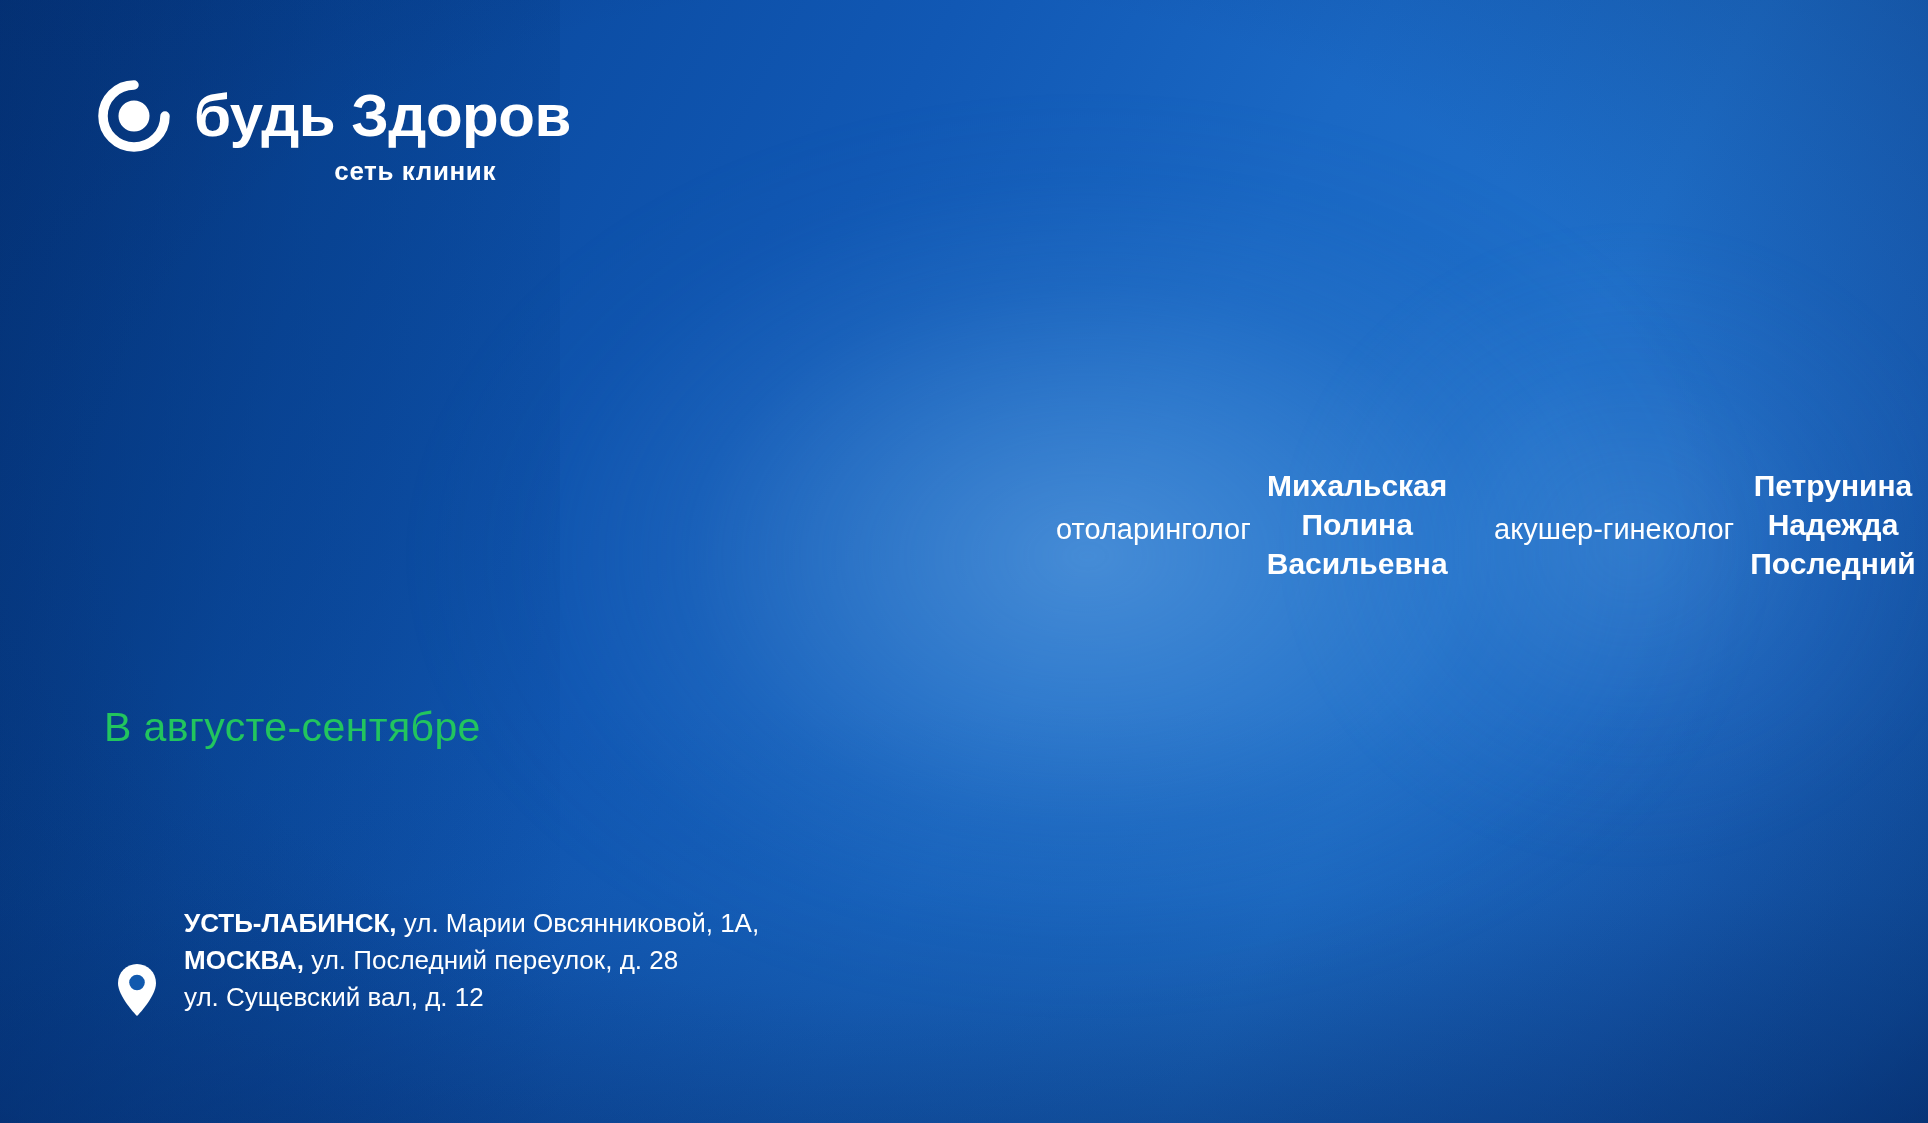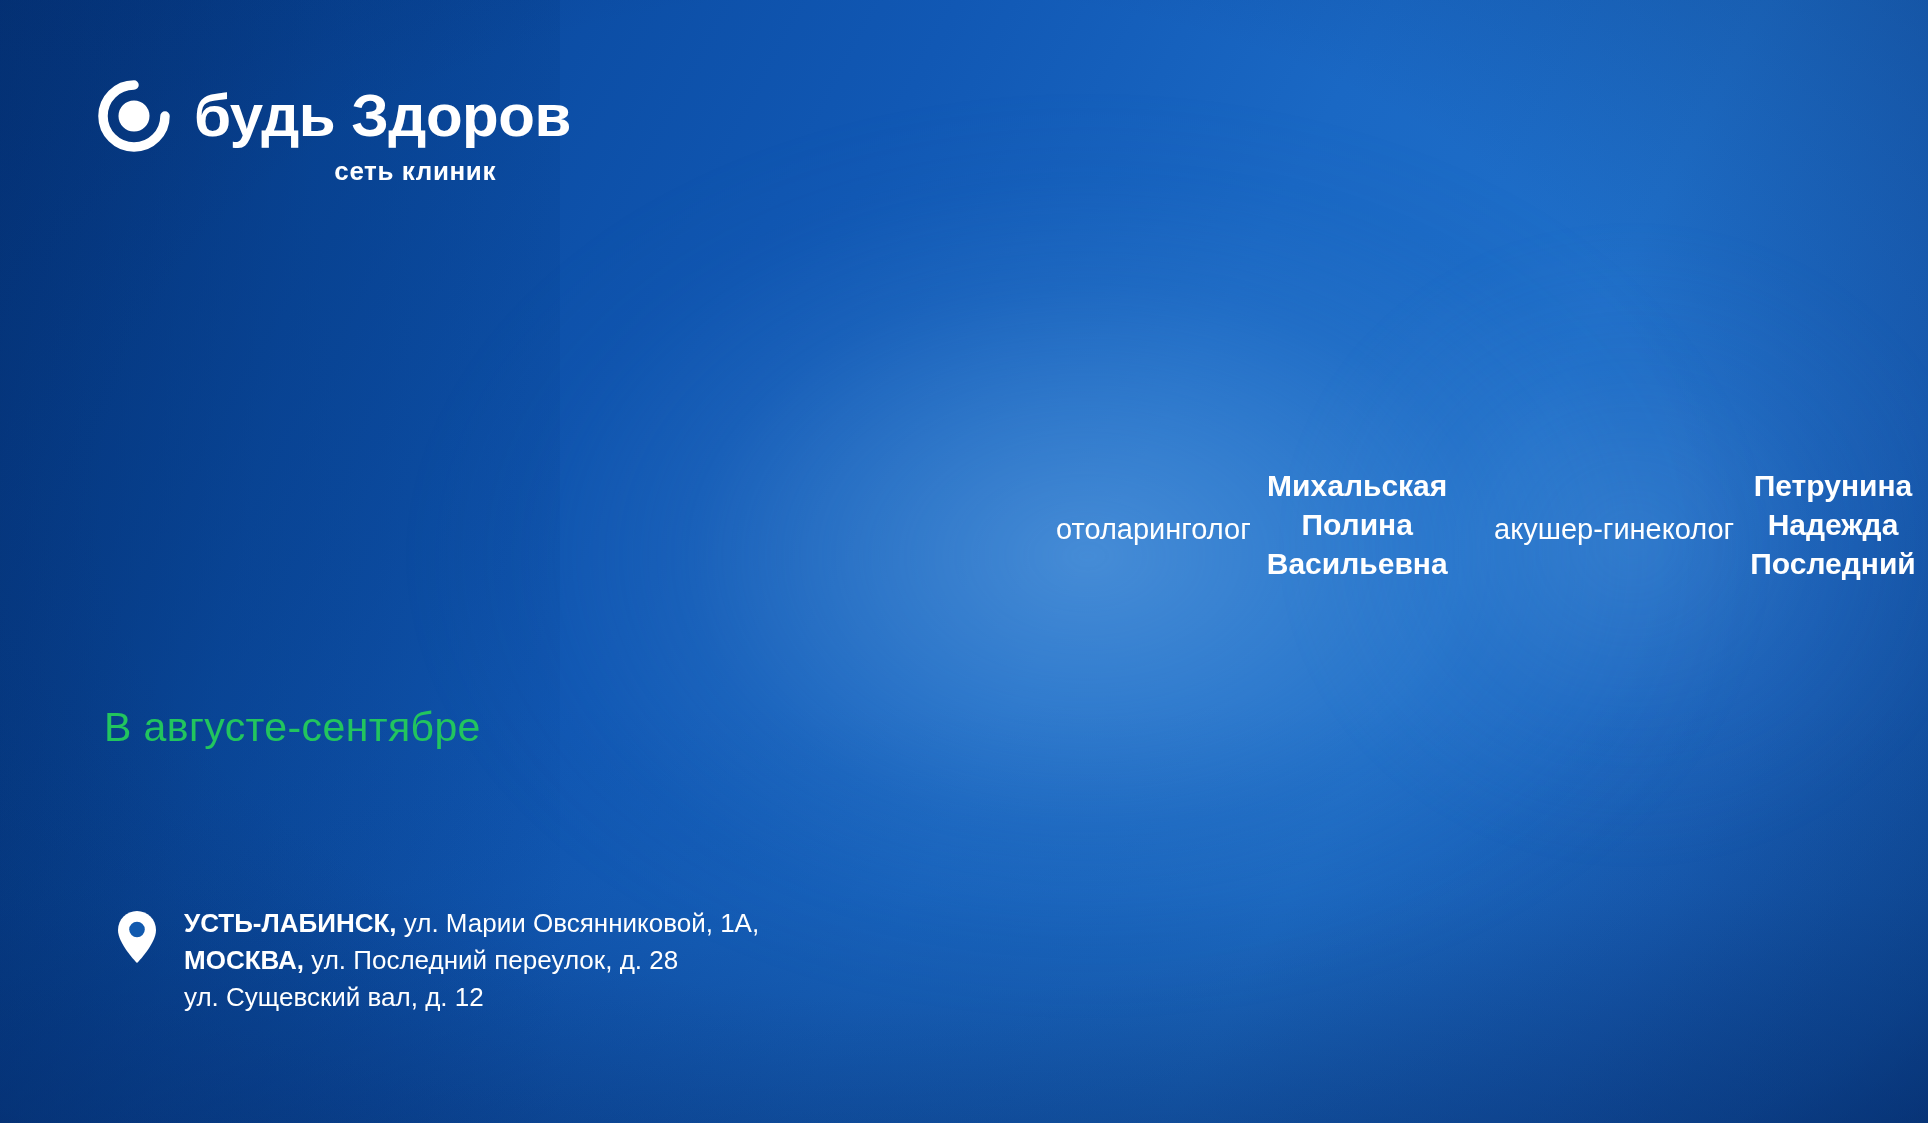--- a/index.html
+++ b/index.html
@@ -128,21 +128,21 @@
     letter-spacing: 0.4px;
     line-height: 1.1;
     white-space: nowrap;
   }
 
   
   #address-block {
     position: absolute;
     left: 118px; top: 905px;
     display: flex;
-    align-items: flex-start;
+    align-items: flex-end;
     gap: 28px;
   }
   .pin-icon { width: 38px; height: 52px; flex: 0 0 38px; margin-top: 6px; }
   .addr-lines { line-height: 1.42; }
   .addr-line {
     font-size: 26px;
     color: #ffffff;
     font-weight: 400;
     white-space: nowrap;
   }

